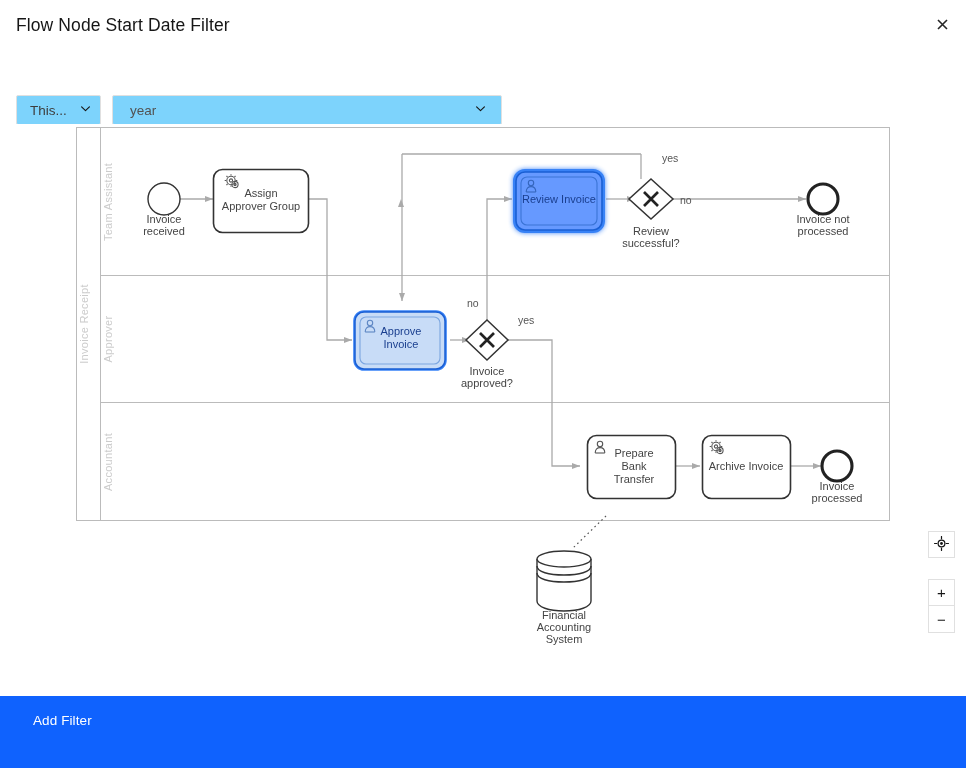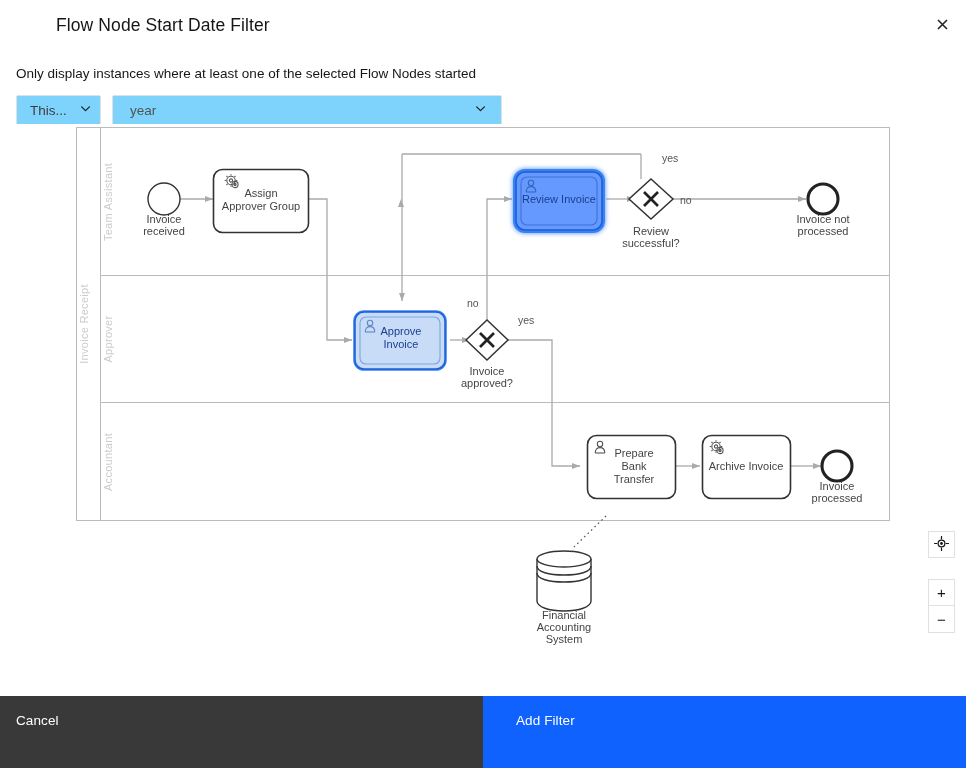--- a/index.html
+++ b/index.html
@@ -17,21 +17,20 @@
     background: #ffffff;
     display: flex;
     flex-direction: column;
   }
 
   
   .modal-header {
     position: relative;
     height: 56px;
     flex: none;
-    margin-left: 40px;
   }
   .modal-title {
     position: absolute;
     left: 16px; top: 15px;
     font-size: 17.5px;
     font-weight: 400;
     color: #161616;
     letter-spacing: 0.1px;
     line-height: 1.2;
     white-space: nowrap;
@@ -184,21 +183,20 @@
       <span>
         <svg width="15" height="15" viewBox="0 0 16 16" aria-hidden="true">
           <path d="M3.2 3.2 L12.8 12.8 M12.8 3.2 L3.2 12.8" stroke="#262626" stroke-width="1.7" stroke-linecap="butt"></path>
         </svg>
       </span>
     </button>
   </div>
 
   <div class="modal-body">
 
-    <div class="helper-text">Only display instances where at least one of the selected Flow Nodes started</div>
 
     <div class="controls-row">
       <div class="dropdown narrow">
         <span class="dropdown-label">This...</span>
         <span class="chev">
           <svg width="13" height="13" viewBox="0 0 16 16" aria-hidden="true">
             <path d="M3.2 6 L8 10.6 L12.8 6" fill="none" stroke="#161616" stroke-width="1.45" stroke-linecap="round" stroke-linejoin="round"></path>
           </svg>
         </span>
       </div>
@@ -396,17 +394,16 @@
         </button>
         <button class="ctrl-btn">
           <span class="ctrl-glyph">−</span>
         </button>
       </div>
     </div>
 
   </div>
 
   <div class="modal-footer">
-    <button class="btn-footer btn-cancel">Cancel</button>
     <button class="btn-footer btn-primary">Add Filter</button>
   </div>
 
 </div>
 
 </body></html>

